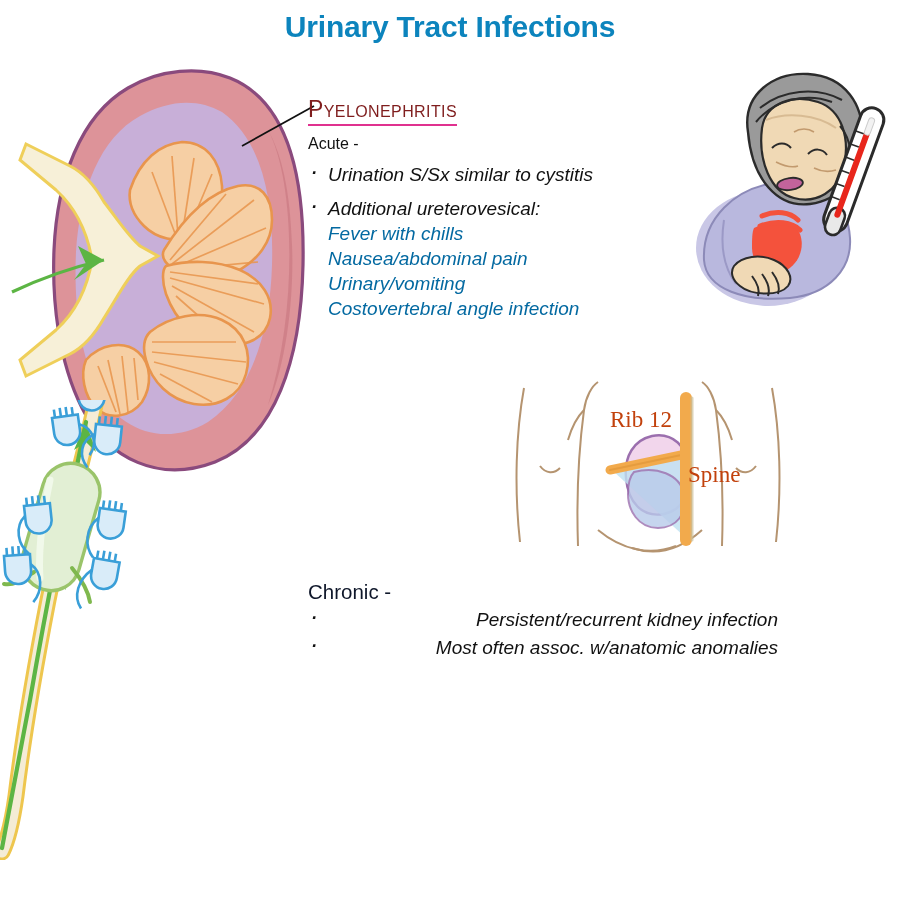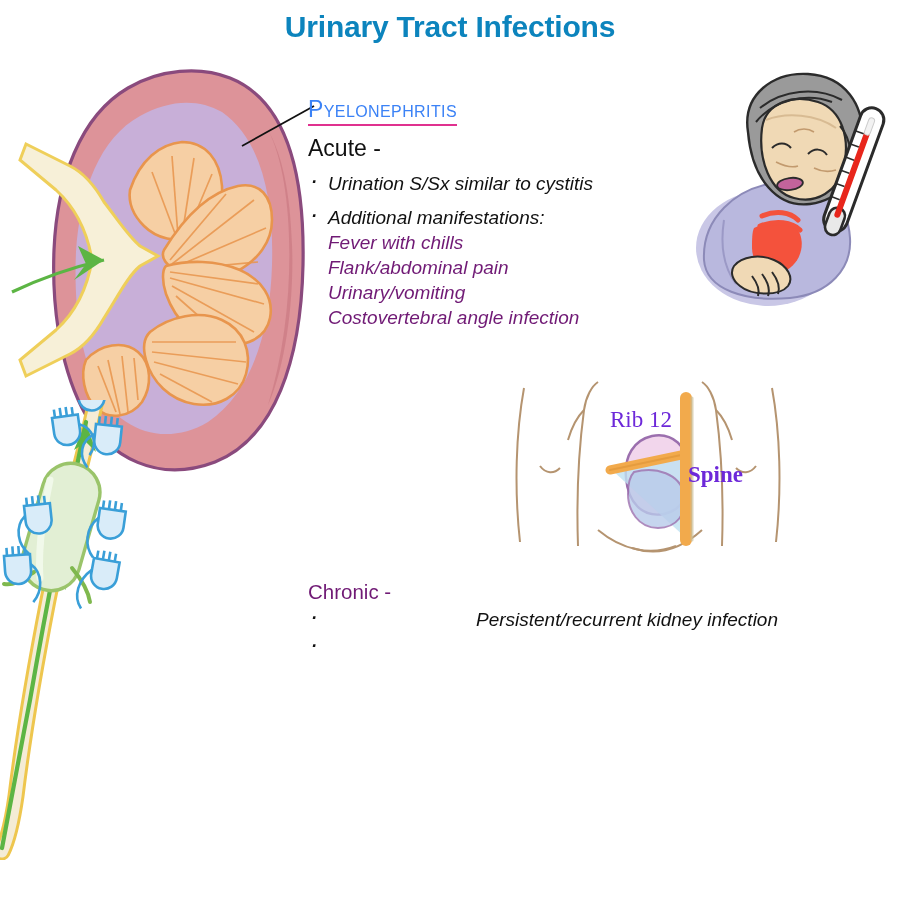--- a/index.html
+++ b/index.html
@@ -6,41 +6,41 @@
   body{width:900px;height:900px;overflow:hidden;
        font-family:"Liberation Sans","DejaVu Sans",sans-serif;color:#1a1a1a;}
   #stage{position:relative;width:900px;height:712px;background:#fff;}
 
   
   #title{position:absolute;left:0;top:10px;width:900px;text-align:center;
          font-size:30px;font-weight:bold;color:#0c84bd;letter-spacing:-0.2px;}
 
   
   #acute-block{position:absolute;left:308px;top:96px;width:400px;}
-  #heading-pyelo{font-size:23px;color:#3b82f6;letter-spacing:0.4px;
+  #heading-pyelo{font-size:23px;color:#7f1d1d;letter-spacing:0.4px;
        display:inline-block;border-bottom:2.5px solid #e0318f;padding-bottom:1px;
        font-variant:small-caps;font-weight:500;}
   .pyelo-cap{font-size:23px;}
-  #acute-label{font-size:23px;margin-top:9px;color:#111;}
+  #acute-label{font-size:16px;margin-top:9px;color:#111;}
   ul.bl{list-style:none;margin:0;padding:0;font-style:italic;}
   ul.bl li{font-size:19px;line-height:25px;color:#111;position:relative;
            padding-left:20px;margin-top:9px;}
   ul.bl li:before{content:"\00B7";position:absolute;left:2px;top:-3px;
            font-size:25px;line-height:25px;color:#111;}
-  .sub{font-size:19px;line-height:25px;color:#701a75;}
+  .sub{font-size:19px;line-height:25px;color:#0369a1;}
 
   #chronic-block{position:absolute;left:308px;top:580px;width:470px;}
-  #chronic-label{font-size:20.5px;color:#701a75;}
+  #chronic-label{font-size:20.5px;color:#0f172a;}
   #chronic-block ul.bl li{margin-top:3px;text-align:right;}
 
   
   .serif-lab{position:absolute;font-family:"Liberation Serif","DejaVu Serif",serif;
-             font-size:23px;color:#6d28d9;}
+             font-size:23px;color:#c2410c;}
   #lab-rib{left:610px;top:407px;}
-  #lab-spine{left:688px;top:462px;font-weight:bold;}
+  #lab-spine{left:688px;top:462px;}
 
   svg{display:block;}
   .abs{position:absolute;}
 </style>
 </head>
 <body>
 
 <div id="stage">
 
   <div id="title">Urinary Tract Infections</div>
@@ -277,31 +277,32 @@
   </svg>
   <div class="serif-lab" id="lab-rib">Rib 12</div>
   <div class="serif-lab" id="lab-spine">Spine</div>
 
   <div id="acute-block">
     <div><span id="heading-pyelo"><span class="pyelo-cap">Pyelonephritis</span></span></div>
     <div id="acute-label">Acute -</div>
     <ul class="bl">
       <li>Urination S/Sx similar to cystitis</li>
       <li>
-        <span>Additional manifestations:</span>
+        <span>Additional ureterovesical:</span>
         <div class="sub">Fever with chills</div>
-        <div class="sub">Flank/abdominal pain</div>
+        <div class="sub">Nausea/abdominal pain</div>
         <div class="sub">Urinary/vomiting</div>
         <div class="sub">Costovertebral angle infection</div>
       </li>
     </ul>
   </div>
 
   <div id="chronic-block">
     <div id="chronic-label">Chronic -</div>
     <ul class="bl">
       <li>Persistent/recurrent kidney infection</li>
       <li>
+        <span>Most often assoc. w/anatomic anomalies</span>
       </li>
     </ul>
   </div>
 
 </div>
 
 </body></html>

